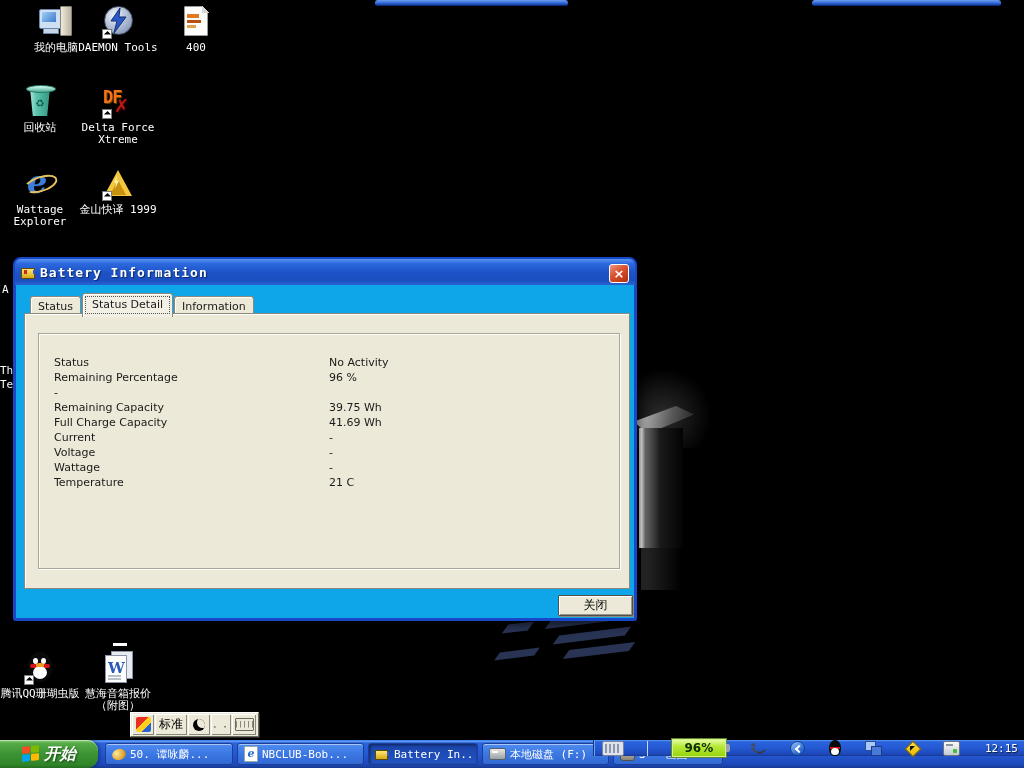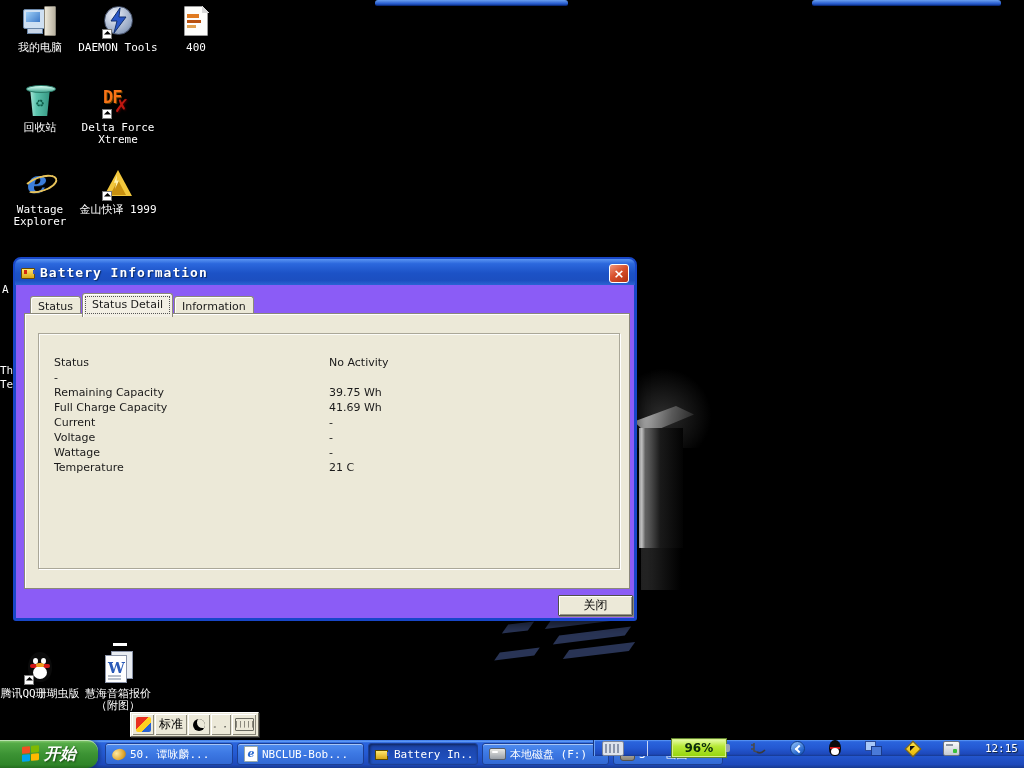--- a/index.html
+++ b/index.html
@@ -93,21 +93,21 @@
   .art-w .p2{position:absolute;left:10px;top:0;width:20px;height:26px;background:#e8ecf2;border:1px solid #8a93a8}
   .art-w .p1{position:absolute;left:4px;top:4px;width:20px;height:26px;background:#fff;border:1px solid #8a93a8}
   .art-w .wchar{position:absolute;left:7px;top:8px;font:bold 15px "DejaVu Serif",serif;color:#2a5ab8}
   .art-w .wl{position:absolute;left:7px;width:13px;height:2px;background:#b8c0cc}
   .art-w .wl1{top:24px}.art-w .wl2{top:27px}
 
   
   .frag{position:absolute;color:#fff;font:11px "DejaVu Sans Mono",monospace}
 
   
-  .dlg{left:13px;top:257px;width:624px;height:364px;background:#8b5cf6;
+  .dlg{left:13px;top:257px;width:624px;height:364px;background:#0ea5e9;
     border:3px solid #1847c8;border-radius:8px 8px 3px 3px;box-sizing:border-box;
     box-shadow:3px 4px 10px rgba(0,0,0,.55)}
   .dlg-title{position:absolute;left:-1px;top:-1px;right:-1px;height:26px;border-radius:6px 6px 0 0;
     background:linear-gradient(#5a95f2 0%,#2c68dd 18%,#1c52c6 55%,#1c4fc0 82%,#2a63d4 100%);
     display:flex;align-items:center;padding-left:5px;box-sizing:border-box}
   .dlg-title-text{color:#fff;font:bold 13px "DejaVu Sans Mono","DejaVu Sans",monospace;
     text-shadow:1px 1px 1px #0a2a66;margin-left:4px;letter-spacing:1px}
   .tb-batt{width:16px;height:14px;position:relative}
   .tb-batt .b{position:absolute;left:1px;top:3px;width:12px;height:9px;background:linear-gradient(#ffe870,#d8a818);
     border:1px solid #6a4a00;border-radius:1px}
@@ -223,21 +223,21 @@
 <div class="abs stripe s1"></div>
 <div class="abs stripe s2"></div>
 <div class="abs stripe s3"></div>
 <div class="abs stripe s4"></div>
 <div class="abs stripe s5"></div>
 <div class="abs white-dash"></div>
 
 <div class="abs winedge we1"></div>
 <div class="abs winedge we2"></div>
 
-<div class="dicon" style="left:0;top:5px">
+<div class="dicon" style="left:16px;top:5px">
   <div class="art art-pc">
       <span class="mon"></span>
       <span class="scr"></span>
       <span class="twr"></span>
       <span class="base"></span>
     </div>
   <div>我的电脑</div>
 </div>
 <div class="dicon" style="left:78px;top:5px">
   <div class="art art-dt">
@@ -333,20 +333,24 @@
     <div class="tab sel">Status Detail</div>
     <div class="tab">Information</div>
   </div>
   <div class="tab-panel"></div>
 
   <div class="groove">
     <div class="rows">
       <div class="irow">
           <span class="lab">Status</span>
           <span class="val">No Activity</span>
+        </div>
+      <div class="irow">
+          <span class="lab">Remaining Percentage</span>
+          <span class="val">96 %</span>
         </div>
       <div class="irow">
           <span class="val">-</span>
         </div>
       <div class="irow">
           <span class="lab">Remaining Capacity</span>
           <span class="val">39.75 Wh</span>
         </div>
       <div class="irow">
           <span class="lab">Full Charge Capacity</span>

